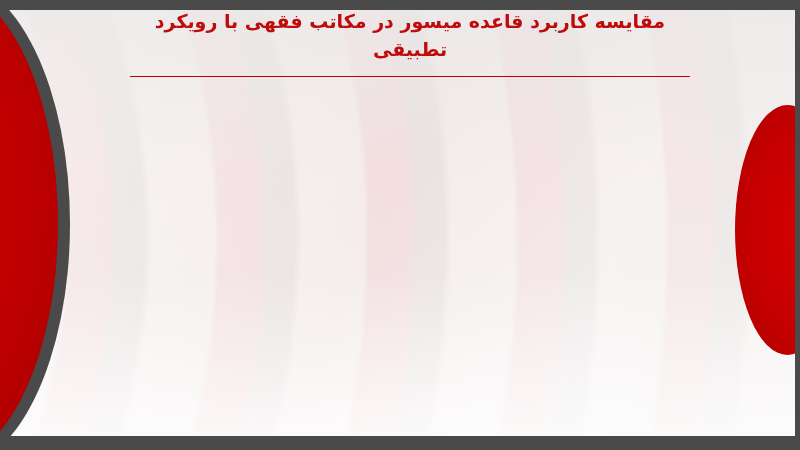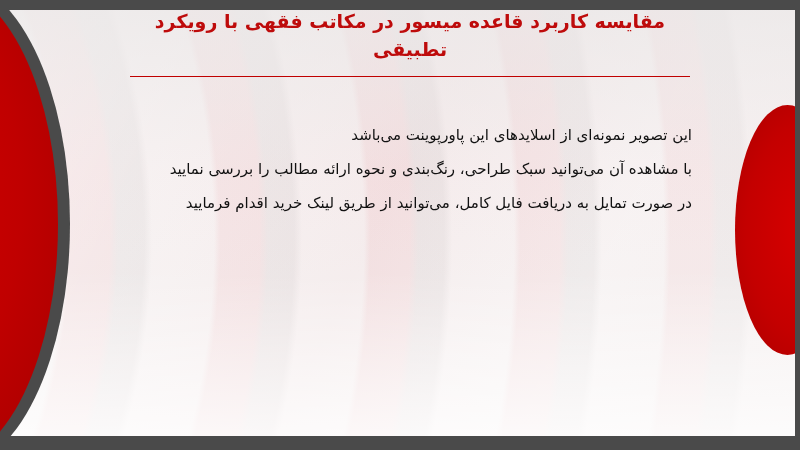--- a/index.html
+++ b/index.html
@@ -180,19 +180,14 @@
   <div class="right-red-ellipse"></div>
 
   <div class="frame-top"></div>
   <div class="frame-bottom"></div>
   <div class="frame-right"></div>
 
   <div class="title">مقایسه کاربرد قاعده میسور در مکاتب فقهی با رویکرد تطبیقی</div>
 
   <div class="title-rule"></div>
 
-  <div class="body-block">
-    <div class="body-line">این تصویر نمونه‌ای از اسلایدهای این پاورپوینت می‌باشد</div>
-    <div class="body-line">با مشاهده آن می‌توانید سبک طراحی، رنگ‌بندی و نحوه ارائه مطالب را بررسی نمایید</div>
-    <div class="body-line">در صورت تمایل به دریافت فایل کامل، می‌توانید از طریق لینک خرید اقدام فرمایید</div>
-  </div>
 
 </div>
 
 </body></html>

